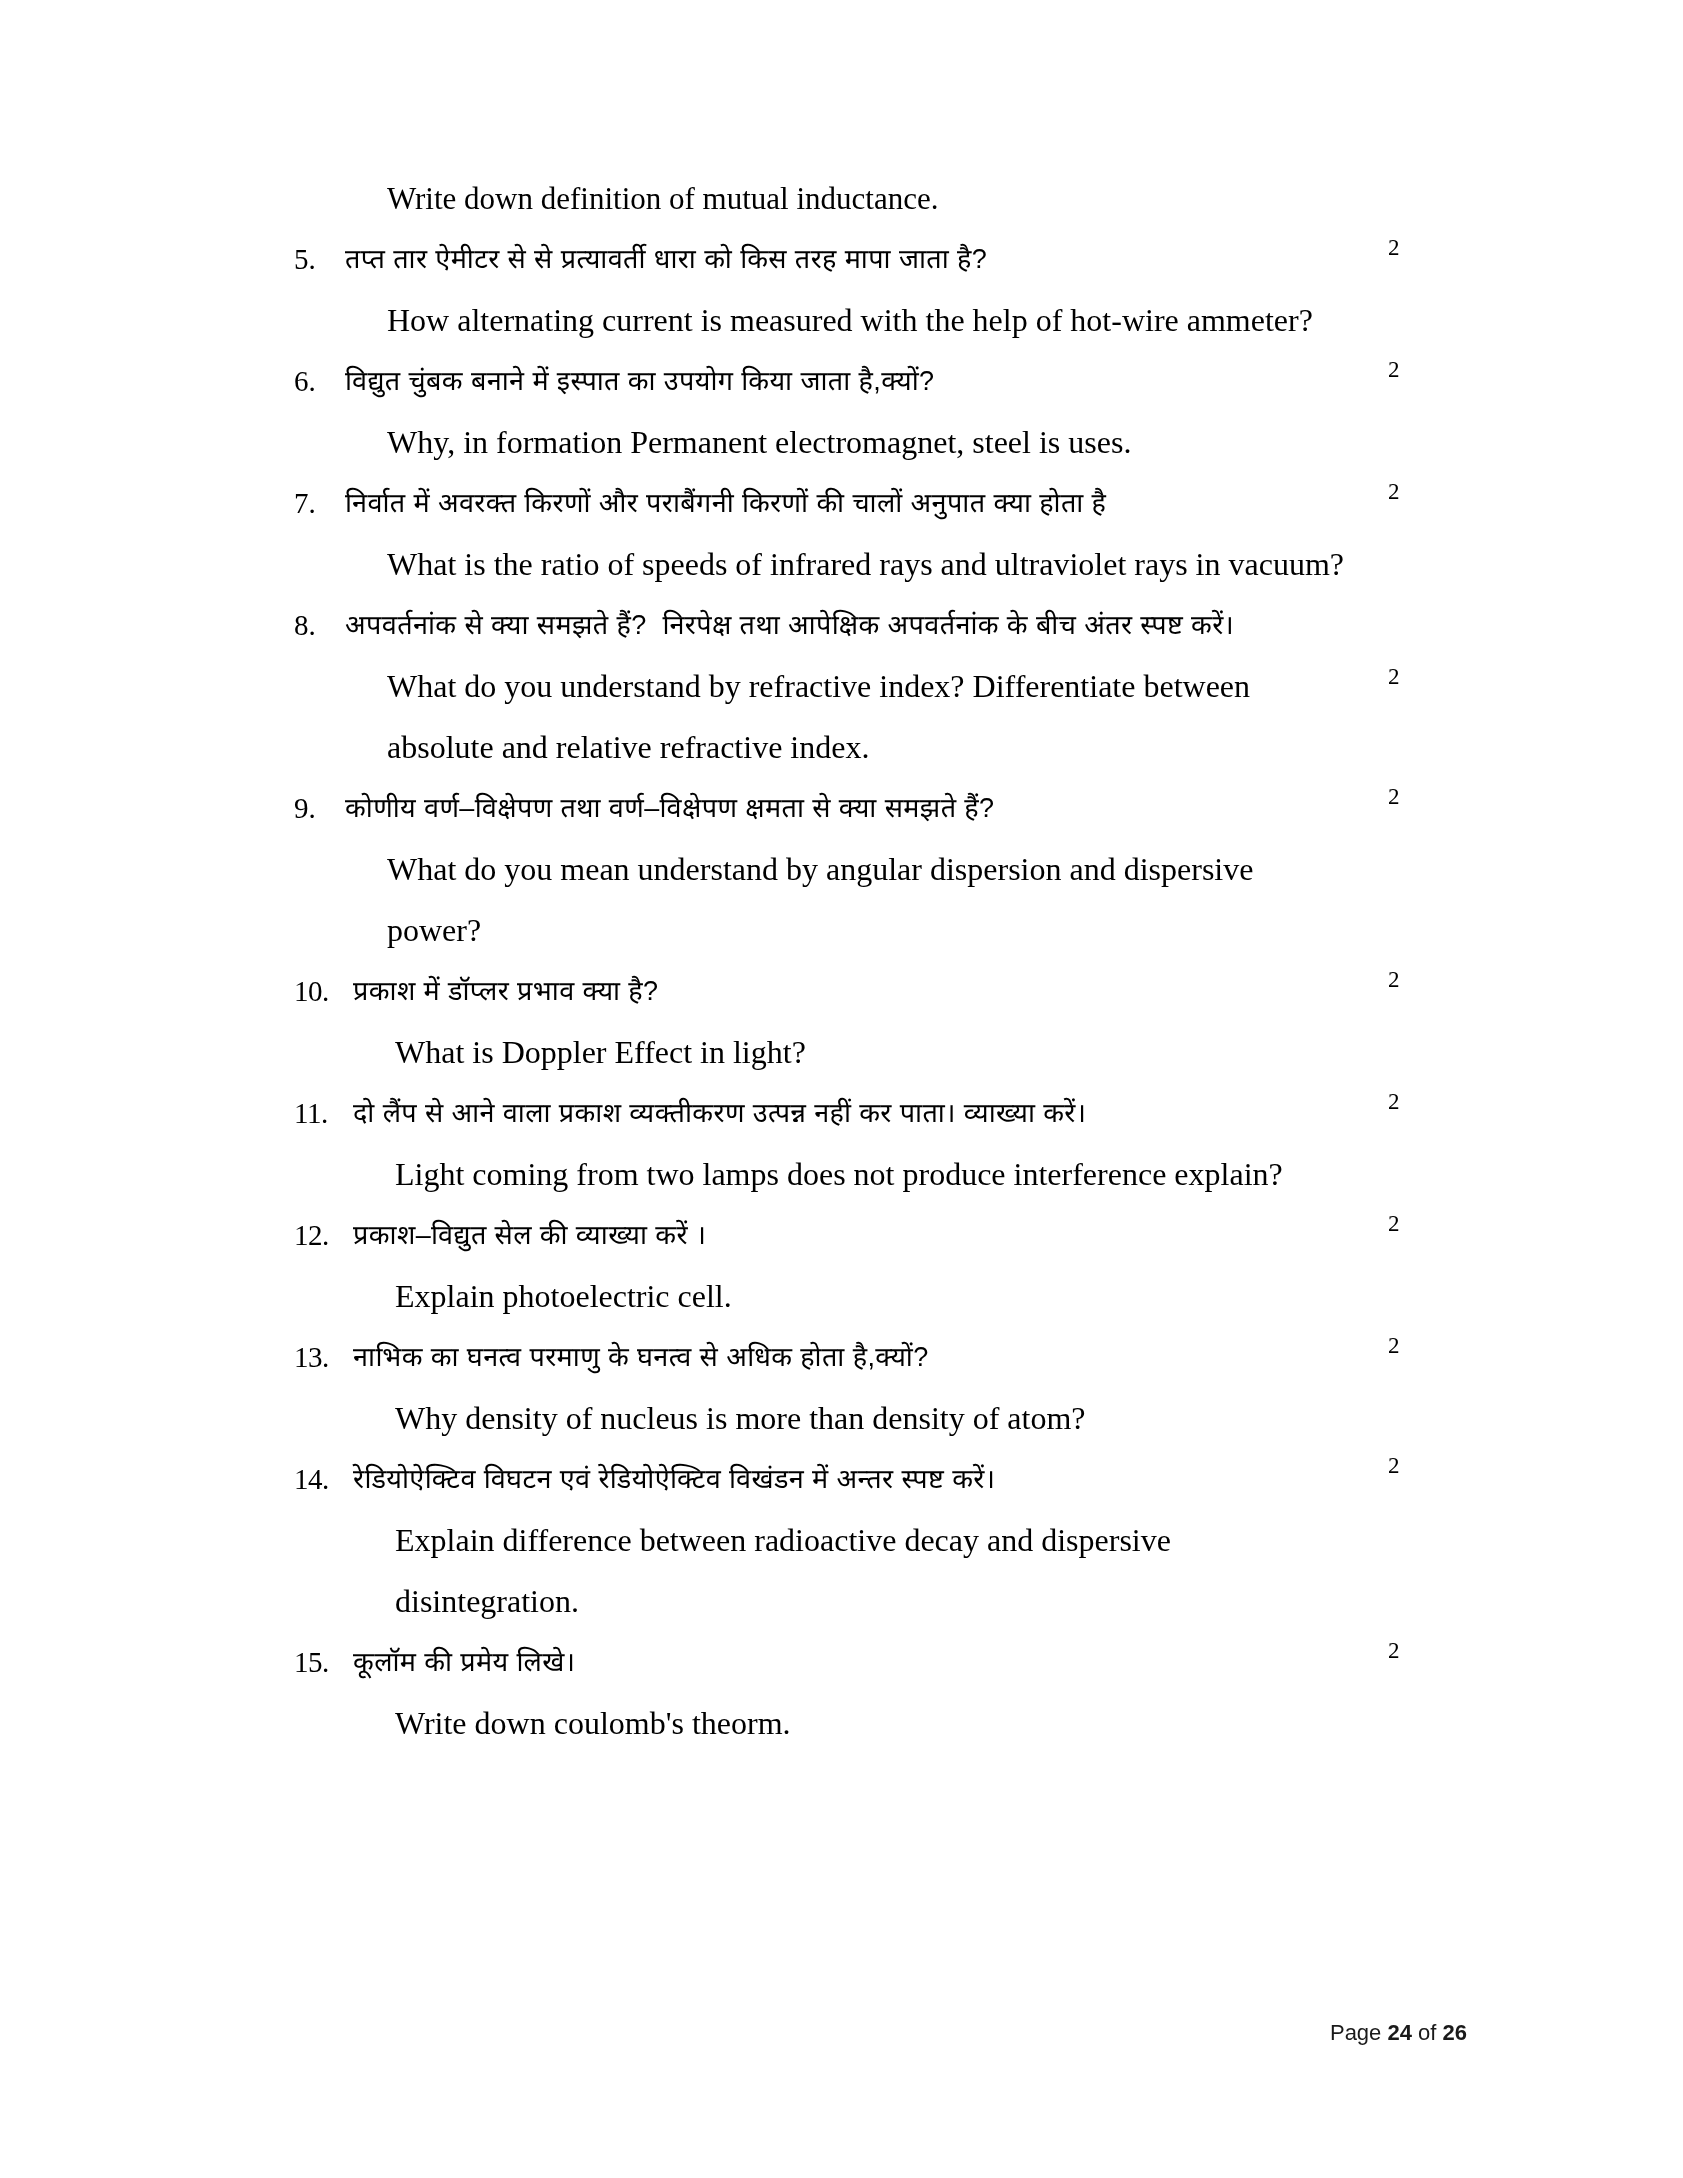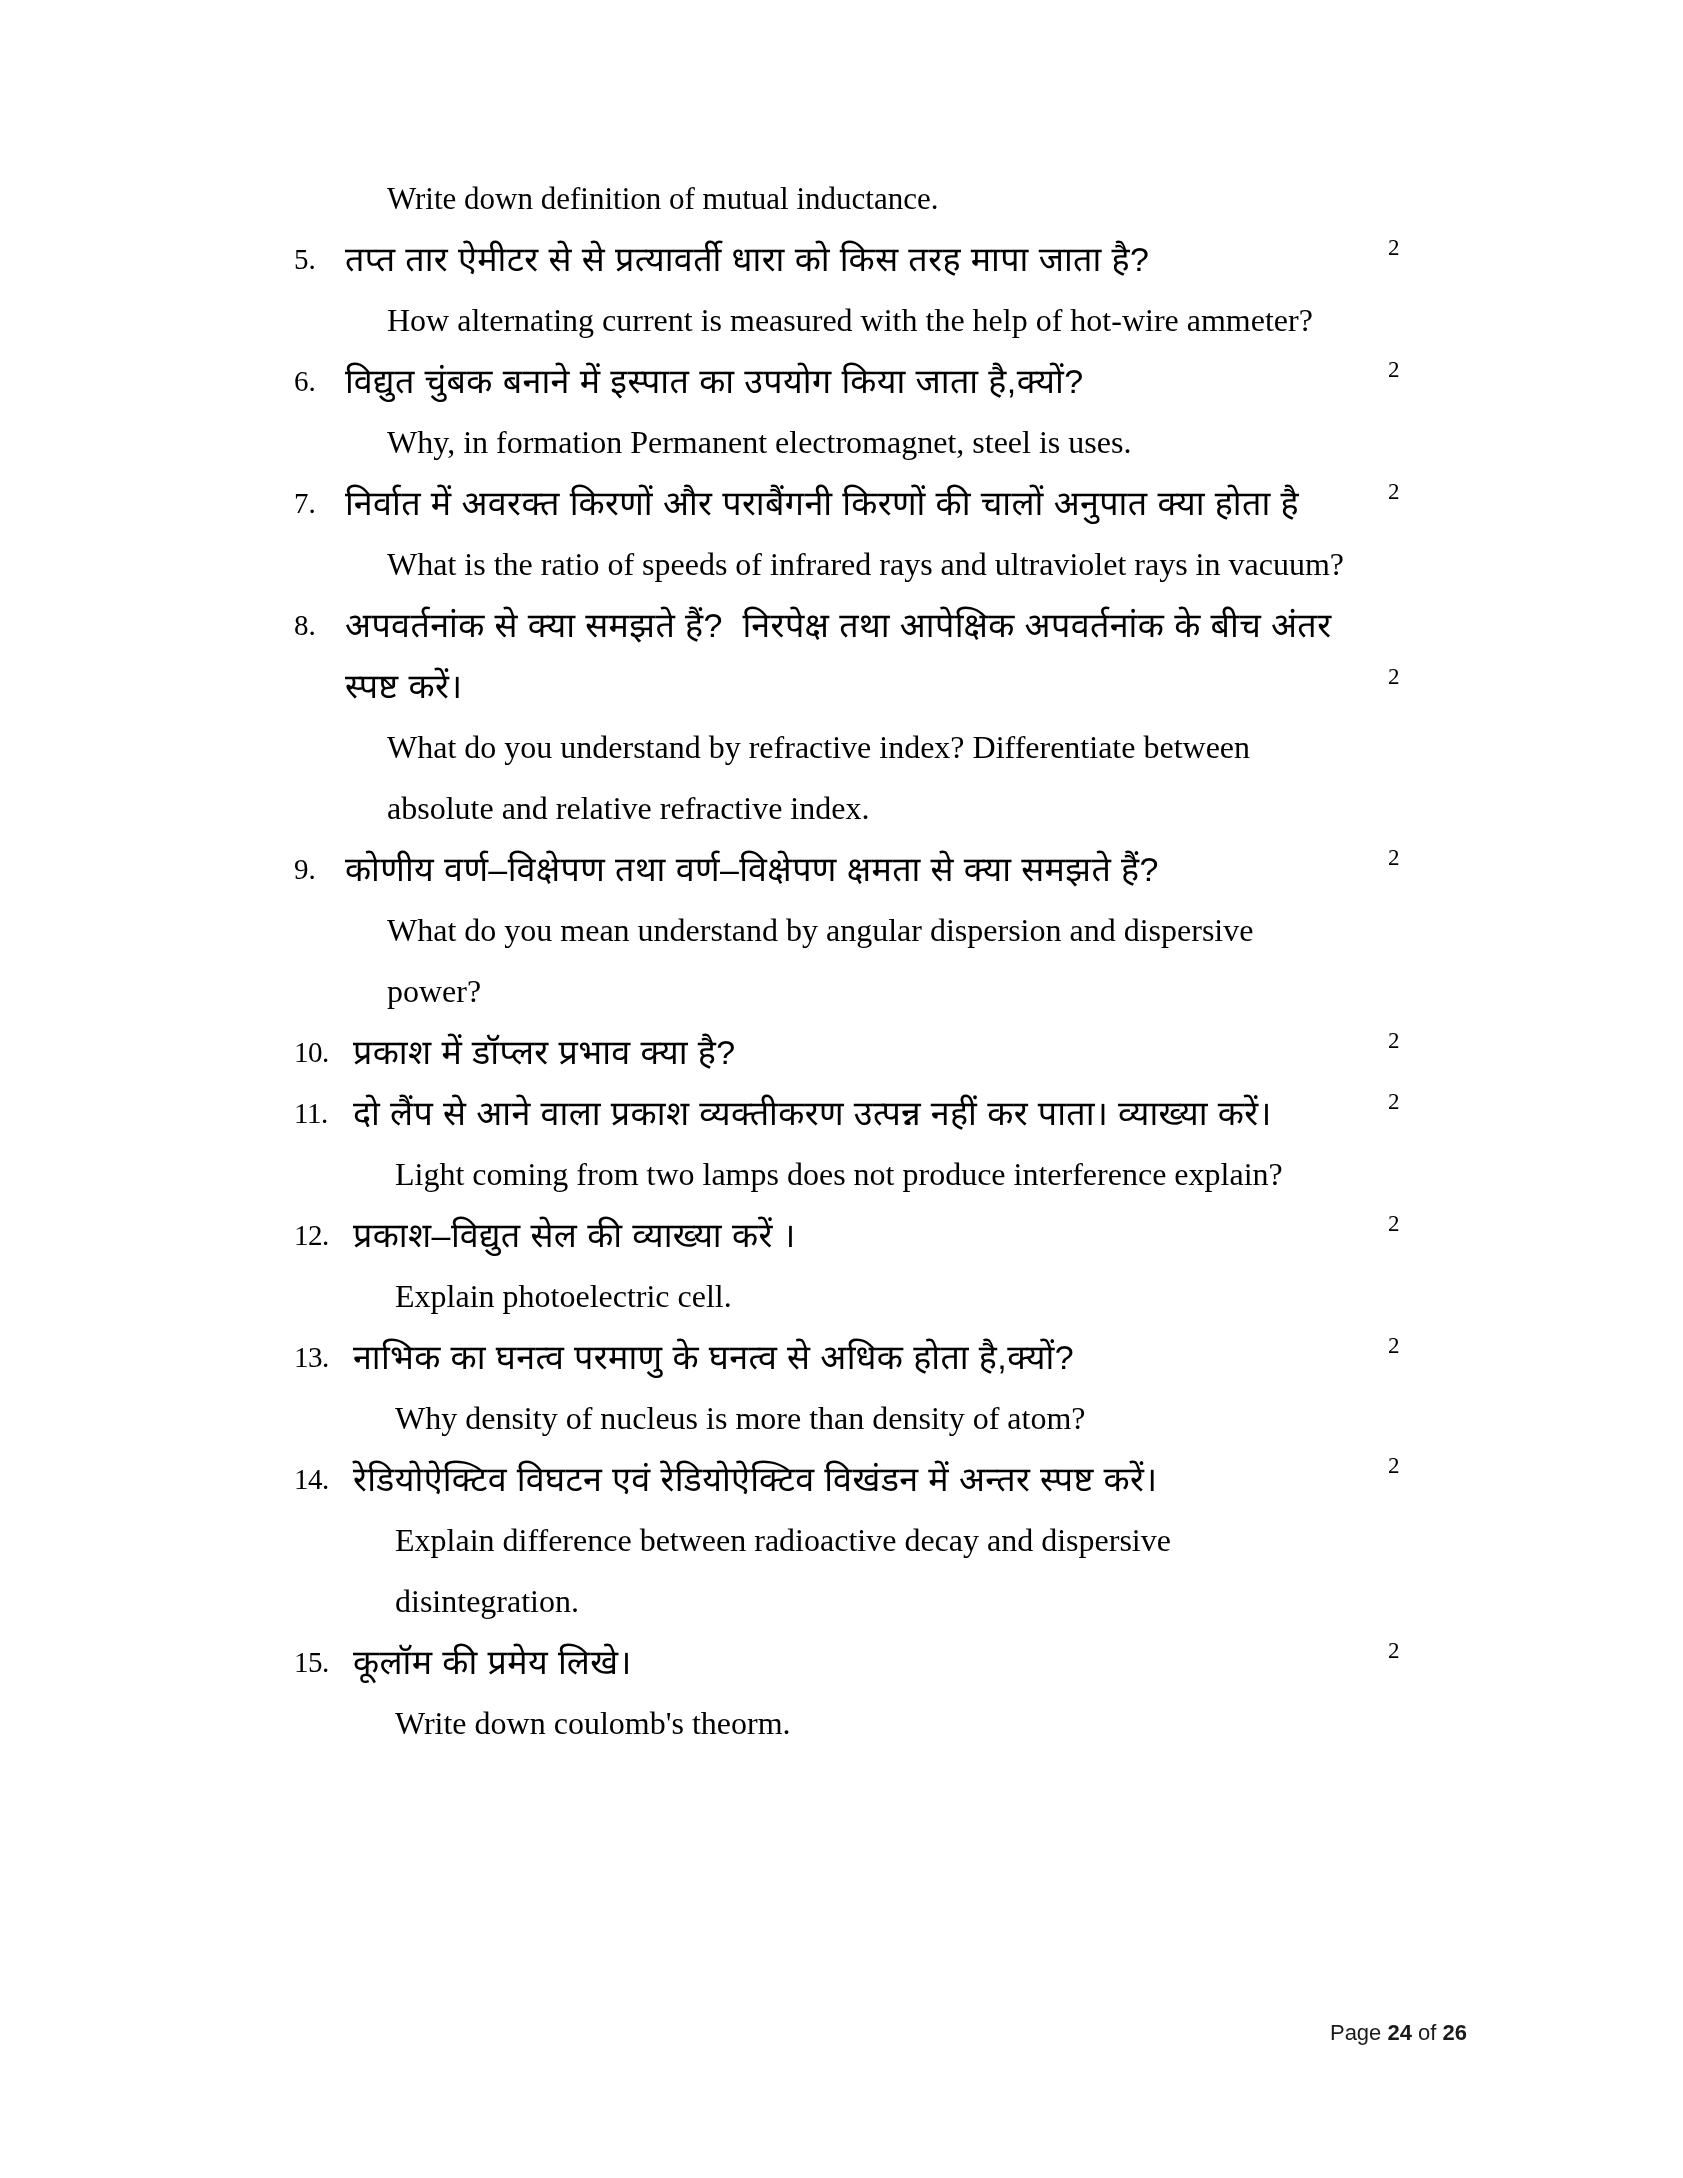--- a/index.html
+++ b/index.html
@@ -64,21 +64,21 @@
     padding-left: 34px;
     box-sizing: border-box;
   }
   .marks.mt1 { padding-top: 6px; }
   .marks.mt-q8 { padding-top: 69px; }
   .marks.mt-q14 { padding-top: 4px; }
 
   
   .hi {
     font-family: "Liberation Sans", "DejaVu Sans", sans-serif;
-    font-size: 34px;
+    font-size: 27px;
     line-height: 61px;
     letter-spacing: 0.4px;
     white-space: pre-wrap;
   }
   .en {
     font-family: "Liberation Serif", "DejaVu Serif", serif;
     font-size: 32px;
     line-height: 61px;
     padding-left: 42px;
     white-space: pre-wrap;
@@ -156,20 +156,21 @@
         <div class="hi">कोणीय वर्ण–विक्षेपण तथा वर्ण–विक्षेपण क्षमता से क्या समझते हैं?</div>
         <div class="en">What do you mean understand by angular dispersion and dispersive power?</div>
       </div>
       <div class="marks mt1">2</div>
     </div>
 
     <div class="qrow">
       <div class="qnum wide">10.</div>
       <div class="qbody">
         <div class="hi">प्रकाश में डॉप्लर प्रभाव क्या है?</div>
+        <div class="en">What is Doppler Effect in light?</div>
       </div>
       <div class="marks mt1">2</div>
     </div>
 
     <div class="qrow">
       <div class="qnum wide">11.</div>
       <div class="qbody">
         <div class="hi">दो लैंप से आने वाला प्रकाश व्यक्तीकरण उत्पन्न नहीं कर पाता। व्याख्या करें।</div>
         <div class="en">Light coming from two lamps does not produce interference explain?</div>
       </div>

